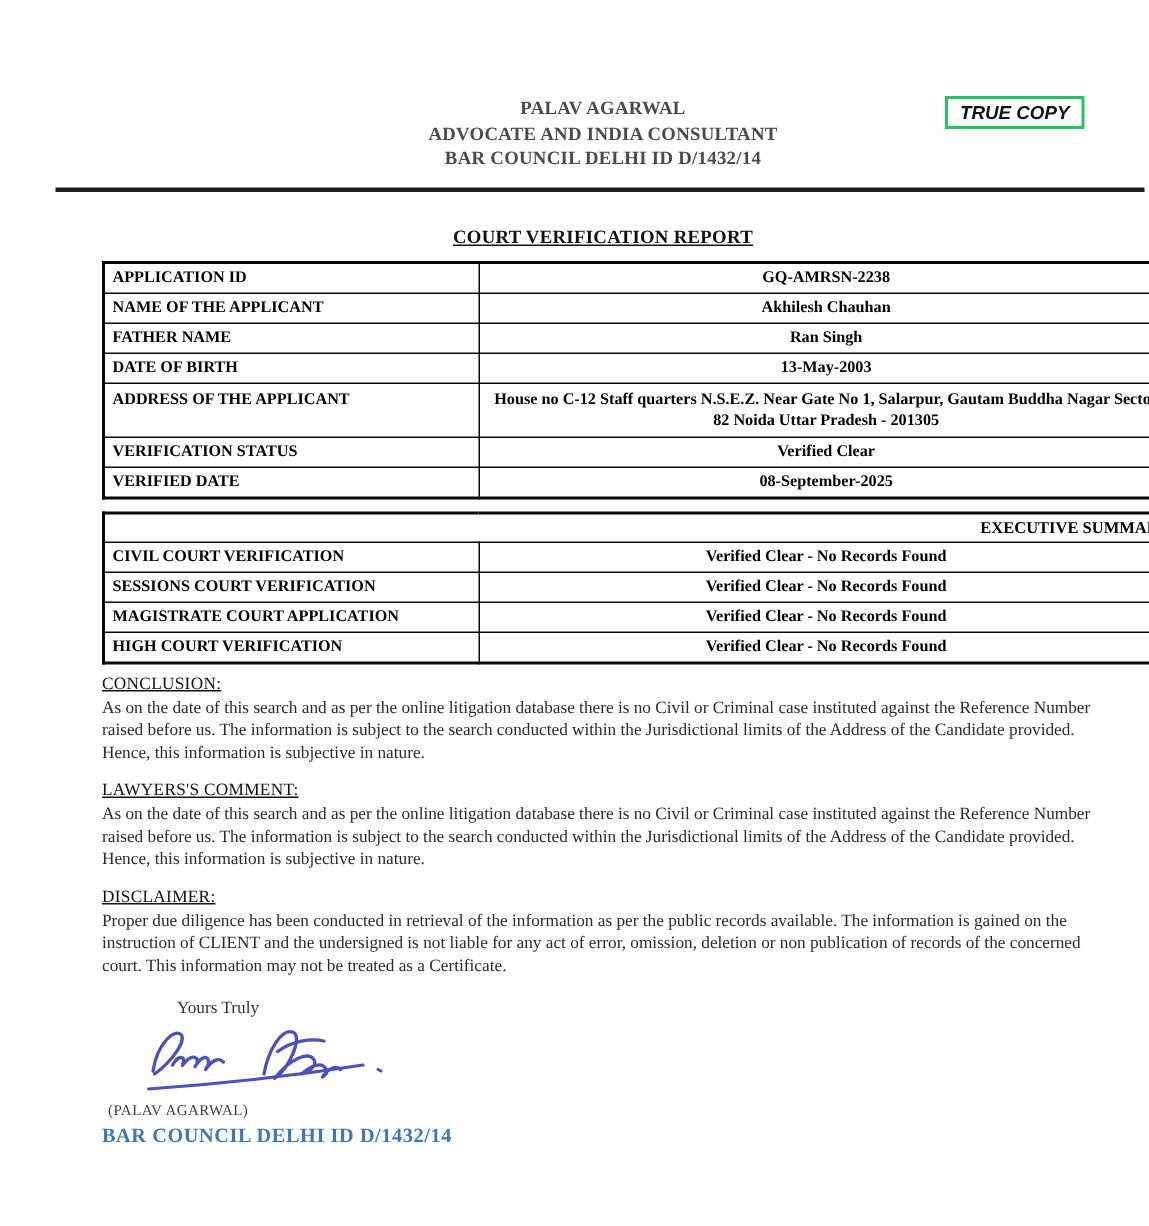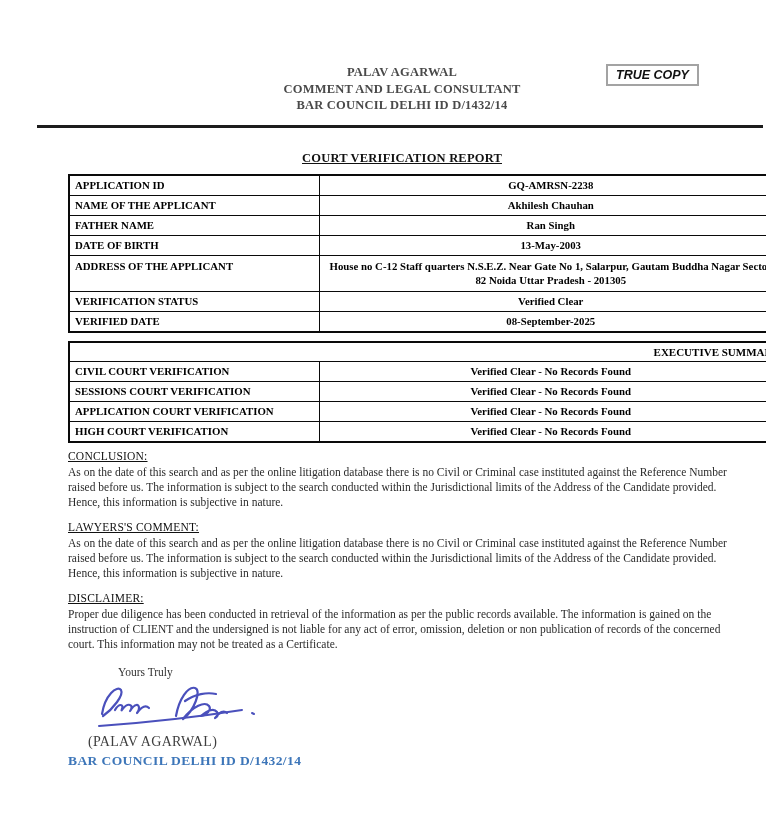--- a/index.html
+++ b/index.html
@@ -9,22 +9,22 @@
     position: relative;
     font-family: "Liberation Serif", "DejaVu Serif", serif;
     color: #2e2e2e;
     overflow: hidden;
   }
   .content { position: absolute; left: 68px; top: 64px; width: 668px; }
 
   
   .letterhead { text-align: center; color: #4a4a4a; font-weight: bold; font-size: 12.5px; line-height: 16.5px; letter-spacing: .2px; }
   .stamp {
-    position: absolute; left: 606px; top: 64px;
-    border: 2px solid #a3a3a3; padding: 2px 8px;
+    position: absolute; left: 630px; top: 64px;
+    border: 2px solid #22c55e; padding: 2px 8px;
     font-family: "Liberation Sans", sans-serif;
     font-weight: bold; font-style: italic; font-size: 12.5px; color: #111;
     background: #fff;
   }
   .rule { margin: 11px 0 0 -31px; width: 726px; height: 3px; background: #1c1c1c; }
 
   .doc-title { text-align: center; font-weight: bold; font-size: 12.5px; color: #111;
     text-decoration: underline; margin-top: 23px; letter-spacing: .2px; }
 
   
@@ -39,35 +39,35 @@
   td.exec-val { text-align: center; }
 
   
   .section { margin-top: 11px; }
   .section-heading { font-weight: normal; font-size: 11.5px; color: #111; text-decoration: underline; margin-bottom: 3px; letter-spacing: .2px; }
   .section-body { font-size: 11.5px; line-height: 15px; color: #2b2b2b; text-align: left; }
 
   
   .closing { margin: 14px 0 0 50px; font-size: 11.5px; color: #333; }
   .signature { margin: 2px 0 0 24px; }
-  .sig-name { margin-left: 20px; font-size: 14px; color: #3f3f3f; letter-spacing: .3px; }
+  .sig-name { margin-left: 4px; font-size: 10px; color: #3f3f3f; letter-spacing: .3px; }
   .bar-id { margin-top: 3px; font-weight: bold; font-size: 13.5px; color: #3d76b9; letter-spacing: .4px; }
 </style>
 </head>
 <body>
 
 <div class="stamp">
   <span>TRUE COPY</span>
 </div>
 
 <div class="content">
 
   <div class="letterhead">
     <div>PALAV AGARWAL</div>
-    <div>COMMENT AND LEGAL CONSULTANT</div>
+    <div>ADVOCATE AND INDIA CONSULTANT</div>
     <div>BAR COUNCIL DELHI ID D/1432/14</div>
   </div>
 
   <div class="rule"></div>
 
   <div class="doc-title">COURT VERIFICATION REPORT</div>
 
   <table>
     <tbody>
       <tr>
@@ -108,21 +108,21 @@
       </tr>
       <tr>
         <td class="label">CIVIL COURT VERIFICATION</td>
         <td class="exec-val">Verified Clear - No Records Found</td>
       </tr>
       <tr>
         <td class="label">SESSIONS COURT VERIFICATION</td>
         <td class="exec-val">Verified Clear - No Records Found</td>
       </tr>
       <tr>
-        <td class="label">APPLICATION COURT VERIFICATION</td>
+        <td class="label">MAGISTRATE COURT APPLICATION</td>
         <td class="exec-val">Verified Clear - No Records Found</td>
       </tr>
       <tr>
         <td class="label">HIGH COURT VERIFICATION</td>
         <td class="exec-val">Verified Clear - No Records Found</td>
       </tr>
     </tbody>
   </table>
 
   <div class="section" style="margin-top:7px;">

